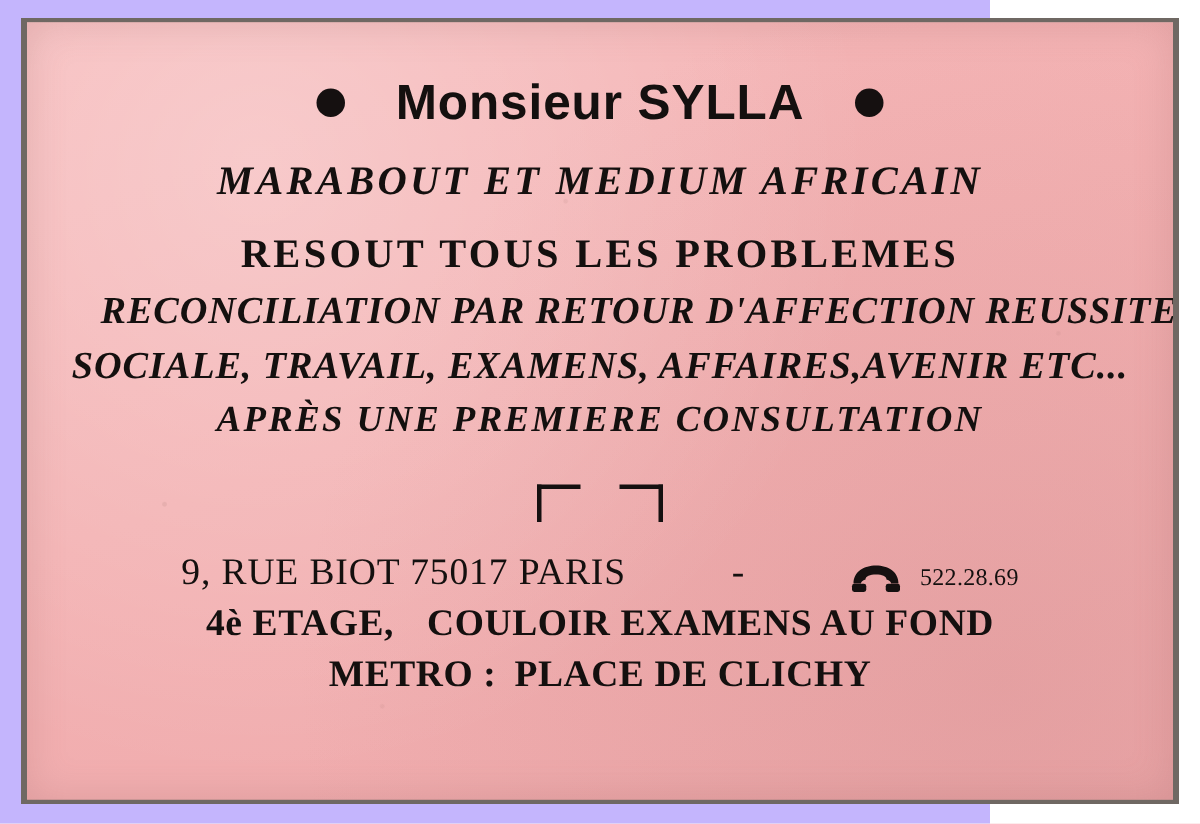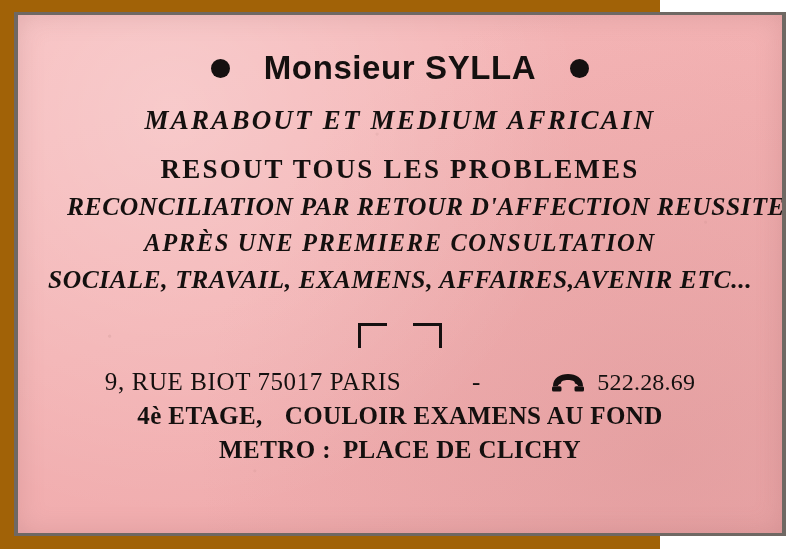--- a/index.html
+++ b/index.html
@@ -11,21 +11,21 @@
     width: 800px;
     height: 549px;
     overflow: hidden;
     font-family: "Liberation Serif", serif;
   }
 
   #scan {
     position: relative;
     width: 660px;
     height: 549px;
-    background: #a16207;
+    background: #c4b5fd;
   }
 
   
   #card-shadow {
     position: absolute;
     left: 14px;
     top: 12px;
     width: 772px;
     height: 524px;
     background: #6f6863;
@@ -178,21 +178,21 @@
     align-items: center;
     gap: 12px;
   }
   .phone-icon {
     width: 34px;
     height: 21px;
     position: relative;
     display: inline-block;
   }
   .phone-icon svg { display: block; }
-  .phone-number { font-size: 24px; letter-spacing: 0.2px; }
+  .phone-number { font-size: 16px; letter-spacing: 0.2px; }
 
   .addr-floor {
     margin-top: 6px;
     font-size: 25px;
     font-weight: bold;
     letter-spacing: 0.4px;
   }
   .addr-floor .gap { display: inline-block; width: 22px; }
   .addr-metro {
     margin-top: 6px;
@@ -215,22 +215,22 @@
         <span class="bullet"></span>
         <span class="title">Monsieur SYLLA</span>
         <span class="bullet"></span>
       </div>
 
       <div class="subtitle">MARABOUT  ET  MEDIUM  AFRICAIN</div>
 
       <div class="line-resout">RESOUT  TOUS  LES  PROBLEMES</div>
 
       <div class="italic-line l1">RECONCILIATION PAR RETOUR D'AFFECTION REUSSITE</div>
+      <div class="italic-line l2">SOCIALE, TRAVAIL, EXAMENS, AFFAIRES,AVENIR ETC...</div>
       <div class="italic-line l3">APRÈS  UNE  PREMIERE  CONSULTATION</div>
-      <div class="italic-line l2">SOCIALE, TRAVAIL, EXAMENS, AFFAIRES,AVENIR ETC...</div>
 
 
       <div class="rdv-row">
         <span class="bracket left"></span>
         <span class="bracket right"></span>
       </div>
 
       <div class="addr-row">
         <span class="addr-street">9, RUE BIOT 75017 PARIS</span>
         <span class="addr-dash">-</span>

